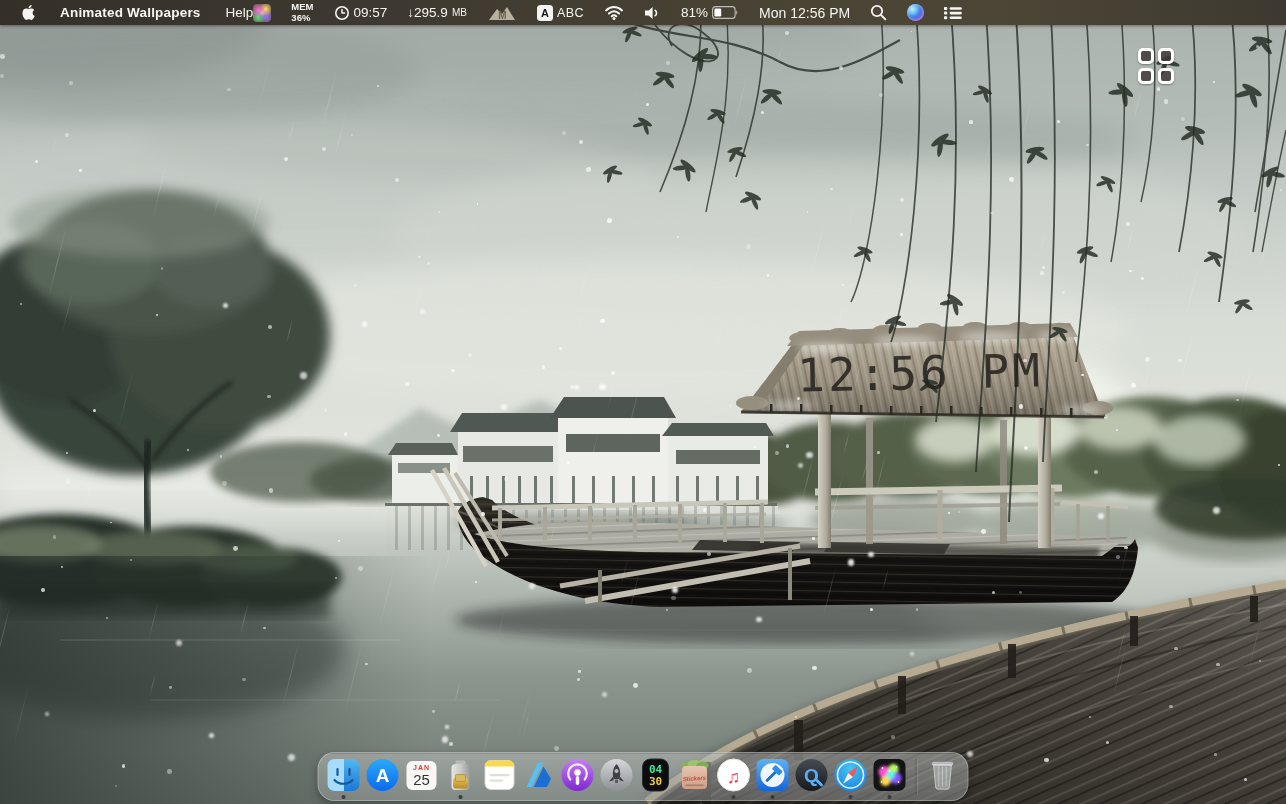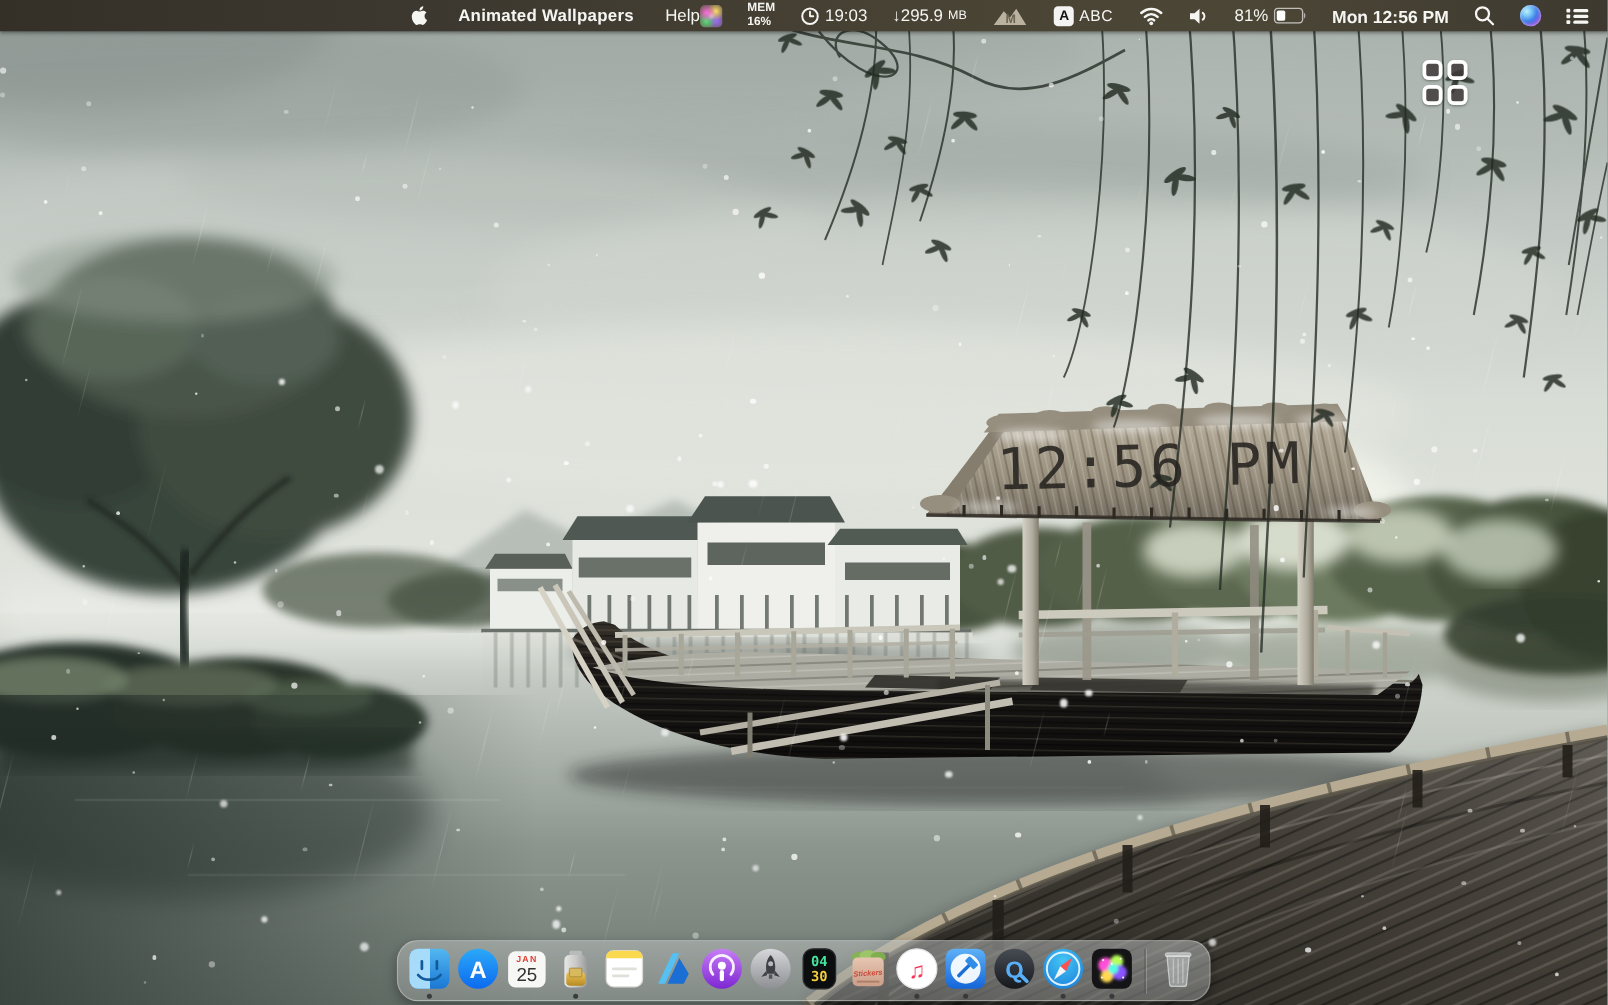--- a/index.html
+++ b/index.html
@@ -11,21 +11,21 @@
   #scene{position:absolute;inset:0;z-index:1;}
   #roof-clock{position:absolute;left:778px;top:346px;width:284px;z-index:2;
     text-align:center;font-family:"DejaVu Sans Mono",monospace;font-size:46px;
     letter-spacing:3px;color:#26231f;opacity:.88;transform:rotate(-1.2deg);}
   #particles{position:absolute;inset:0;z-index:3;pointer-events:none;}
   .snow{position:absolute;background:#fff;border-radius:50%;filter:blur(.6px);}
   .rain{position:absolute;width:1.3px;transform:rotate(14deg);
     background:linear-gradient(to bottom,rgba(255,255,255,0),rgba(255,255,255,.9),rgba(255,255,255,0));}
   
   .menubar{position:absolute;top:0;left:0;right:0;height:25px;z-index:10;
-    display:flex;align-items:center;justify-content:flex-end;
+    display:flex;align-items:center;justify-content:flex-start;
     background:linear-gradient(90deg,#343028 0%,#3e3930 30%,#4a4435 62%,#4c4636 78%,#3d3930 100%);
     box-shadow:0 1px 3px rgba(0,0,0,.4);color:#f5f5f2;font-size:13.5px;}
   .mb-left{display:flex;align-items:center;gap:25px;padding-left:21px;}
   .mb-appname{font-weight:bold;letter-spacing:.2px;}
   .mb-right{display:flex;align-items:center;gap:20px;padding-right:15px;}
   .mb-item{display:flex;align-items:center;gap:4px;cursor:default;}
   .mem{flex-direction:column;gap:0;font-size:9.5px;font-weight:bold;line-height:1.1;align-items:flex-start;}
   .dl-unit{font-size:10px;}
   .lang-box{width:16px;height:16px;background:#f4f4f2;color:#161616;border-radius:3.5px;
     display:flex;align-items:center;justify-content:center;font-size:11px;font-weight:bold;}
@@ -687,28 +687,28 @@
             </g>
         </svg>
       </span>
       <span class="mb-item mb-appname">Animated Wallpapers</span>
       <span class="mb-item">Help</span>
     </div>
     <div class="mb-right">
       <span class="mb-item mb-sparkle"></span>
       <span class="mb-item mem">
         <span>MEM</span>
-        <span>16%</span>
+        <span>36%</span>
       </span>
       <span class="mb-item">
         <svg width="16" height="16" viewBox="0 0 16 16">
           <circle cx="8" cy="8" r="6.2" stroke="#f5f5f2" stroke-width="1.6" fill="none"></circle>
           <path d="M8,8 L8,4.4 M8,8 L10.6,8" stroke="#f5f5f2" stroke-width="1.5" stroke-linecap="round"></path>
         </svg>
-        <span>19:03</span>
+        <span>09:57</span>
       </span>
       <span class="mb-item">
         <span>↓295.9</span>
           <span class="dl-unit">MB</span>
       </span>
       <span class="mb-item">
         <svg width="30" height="17" viewBox="0 0 30 17">
           <polygon points="2,16 10,5 15,10 20,3 28,16" fill="#c4bba8" opacity=".92"></polygon>
           <text x="15.5" y="14.5" text-anchor="middle" font-size="10" font-weight="bold" fill="#6c6453">M</text>
         </svg>
@@ -732,21 +732,21 @@
         </svg>
       </span>
       <span class="mb-item">
         <span>81%</span>
         <svg width="27" height="13" viewBox="0 0 27 13">
           <rect x=".6" y=".6" width="22.5" height="11.8" rx="3" stroke="rgba(255,255,255,.65)" fill="none" stroke-width="1.1"></rect>
           <rect x="2.4" y="2.4" width="6.8" height="8.2" rx="1.4" fill="#fff"></rect>
           <path d="M24.3,4.2 C25.6,4.7 25.6,8.3 24.3,8.8 Z" fill="rgba(255,255,255,.65)"></path>
         </svg>
       </span>
-      <span class="mb-item" style="font-size:14px;font-weight:bold;">Mon 12:56 PM</span>
+      <span class="mb-item" style="font-size:14px;">Mon 12:56 PM</span>
       <span class="mb-item">
         <svg width="17" height="17" viewBox="0 0 17 17" fill="none" stroke="#f5f5f2" stroke-width="1.8" stroke-linecap="round">
           <circle cx="7" cy="7" r="5.2"></circle>
             <path d="M11,11 L15.4,15.4"></path>
         </svg>
       </span>
       <span class="mb-item siri"></span>
       <span class="mb-item">
         <svg width="18" height="14" viewBox="0 0 18 14" fill="#f5f5f2">
           <rect x="0" y="1" width="3.2" height="3" rx=".8"></rect>

